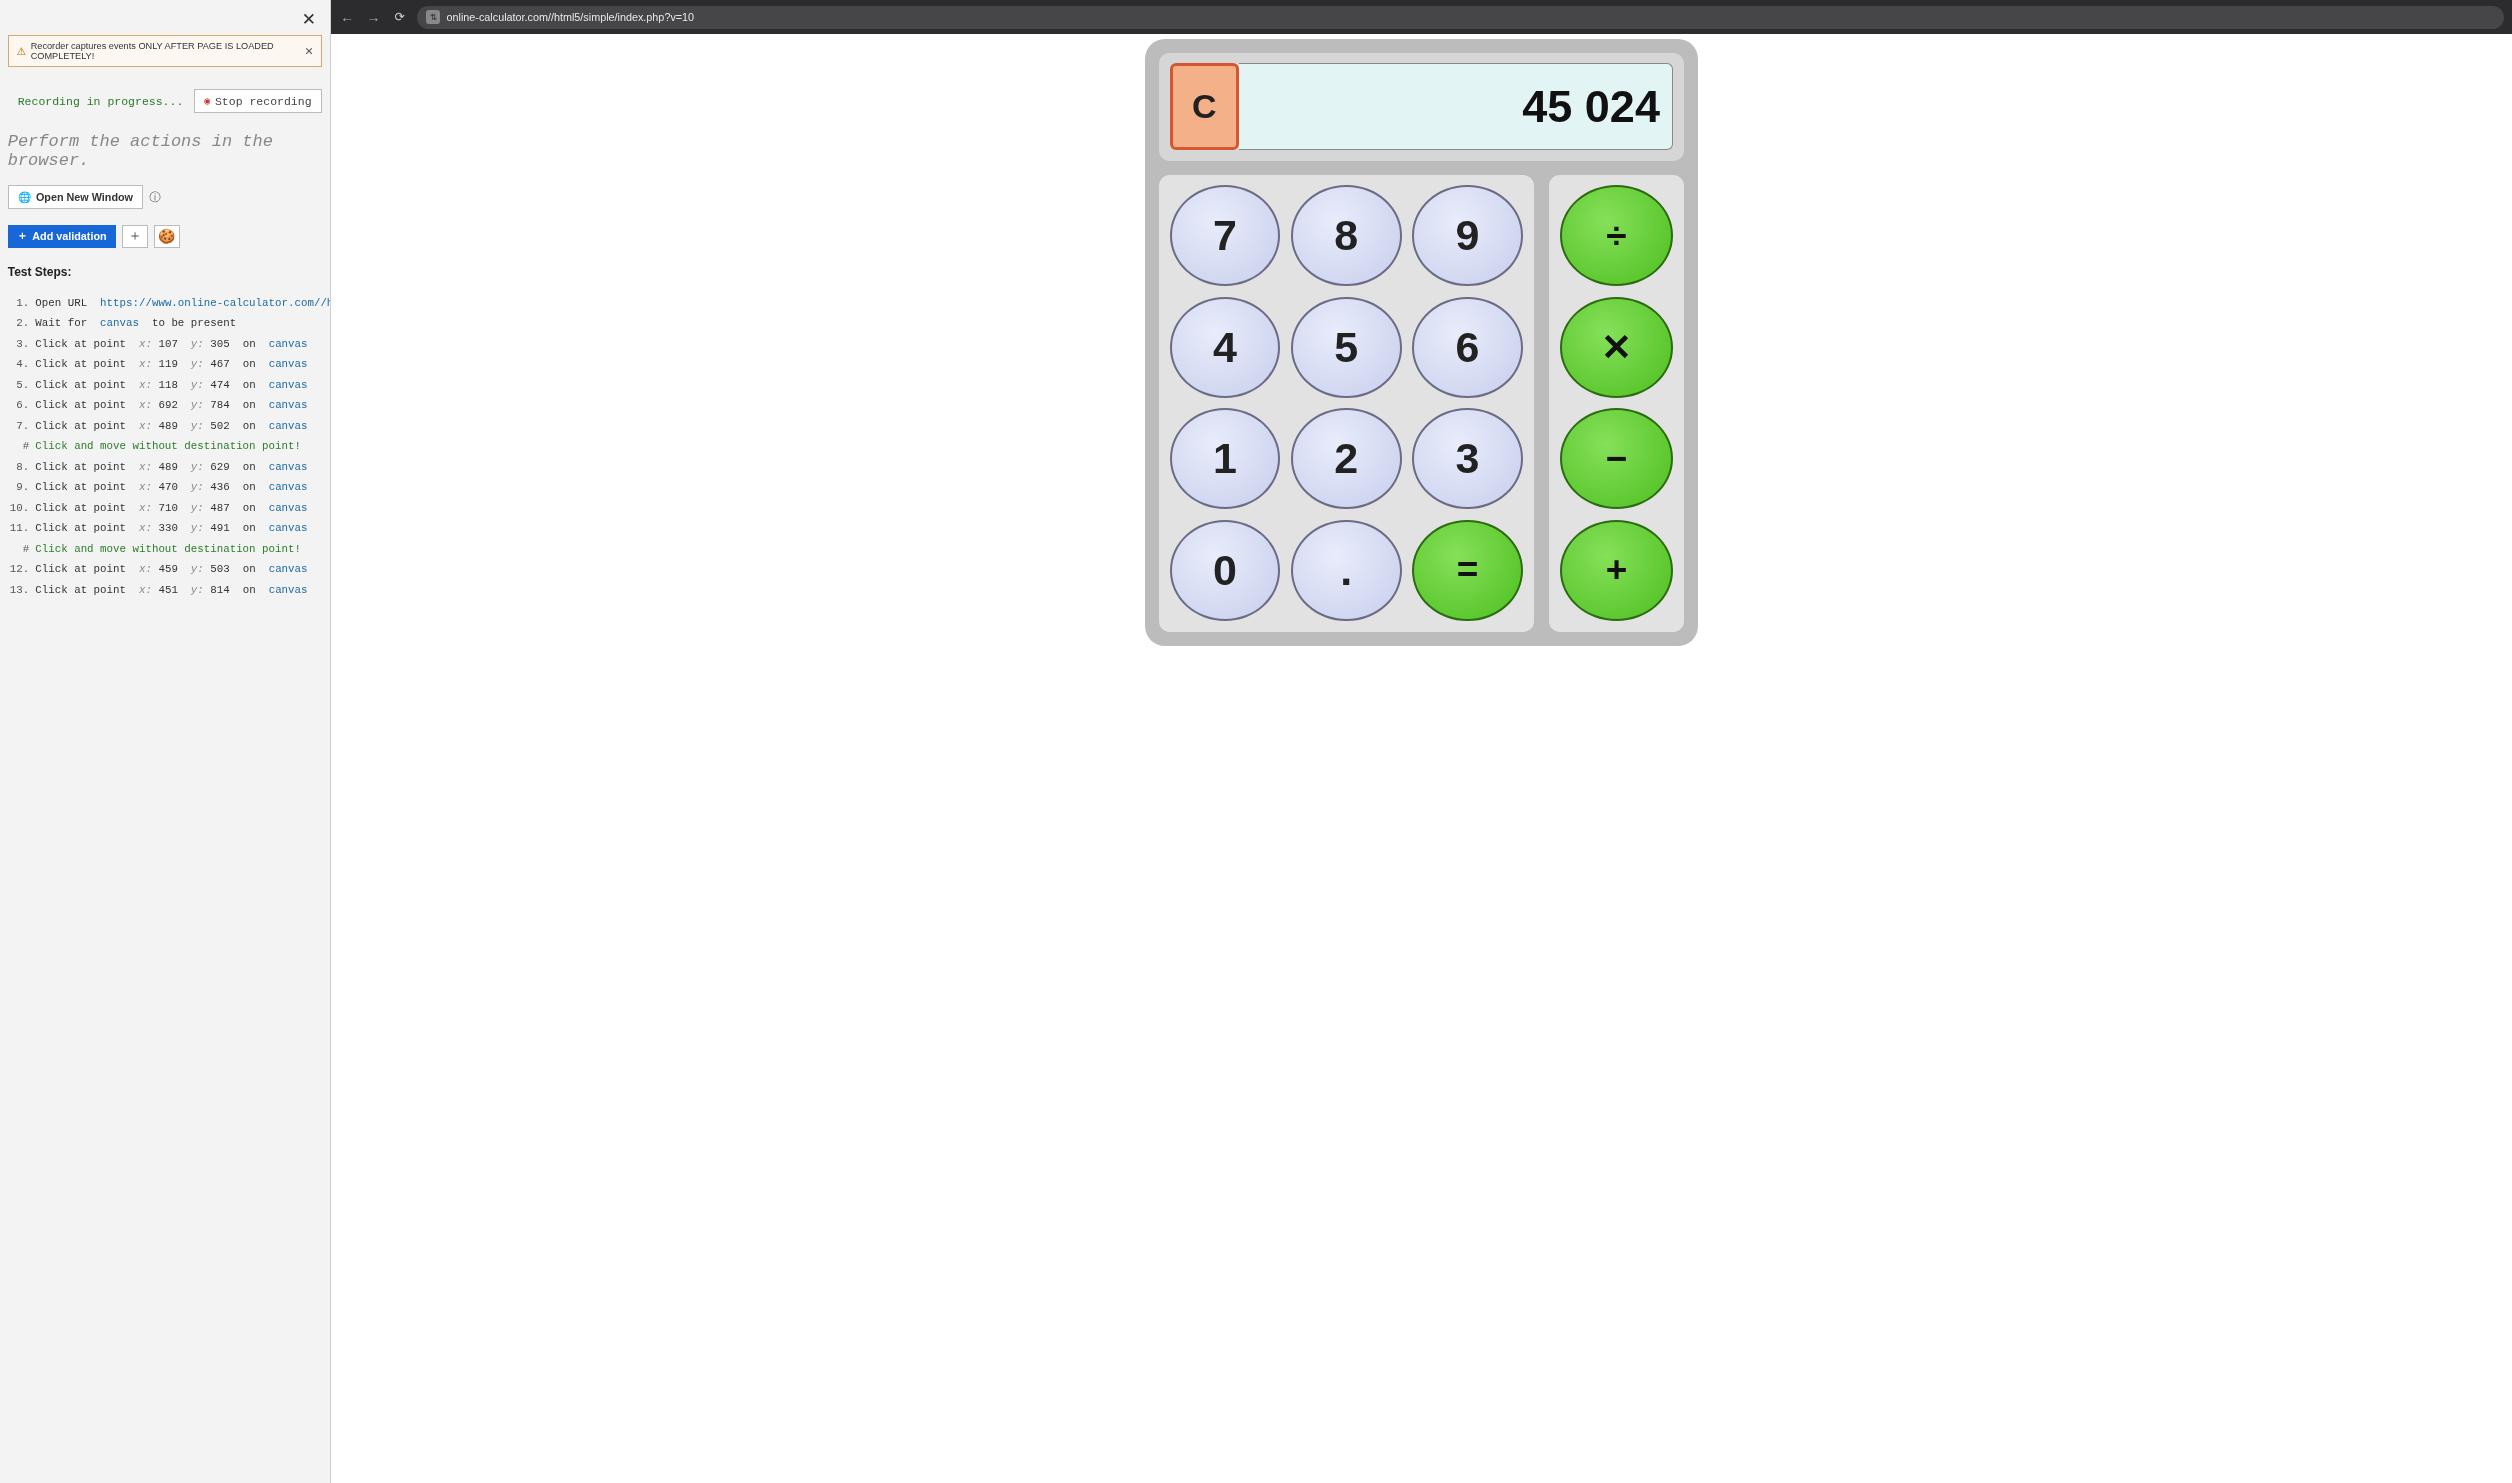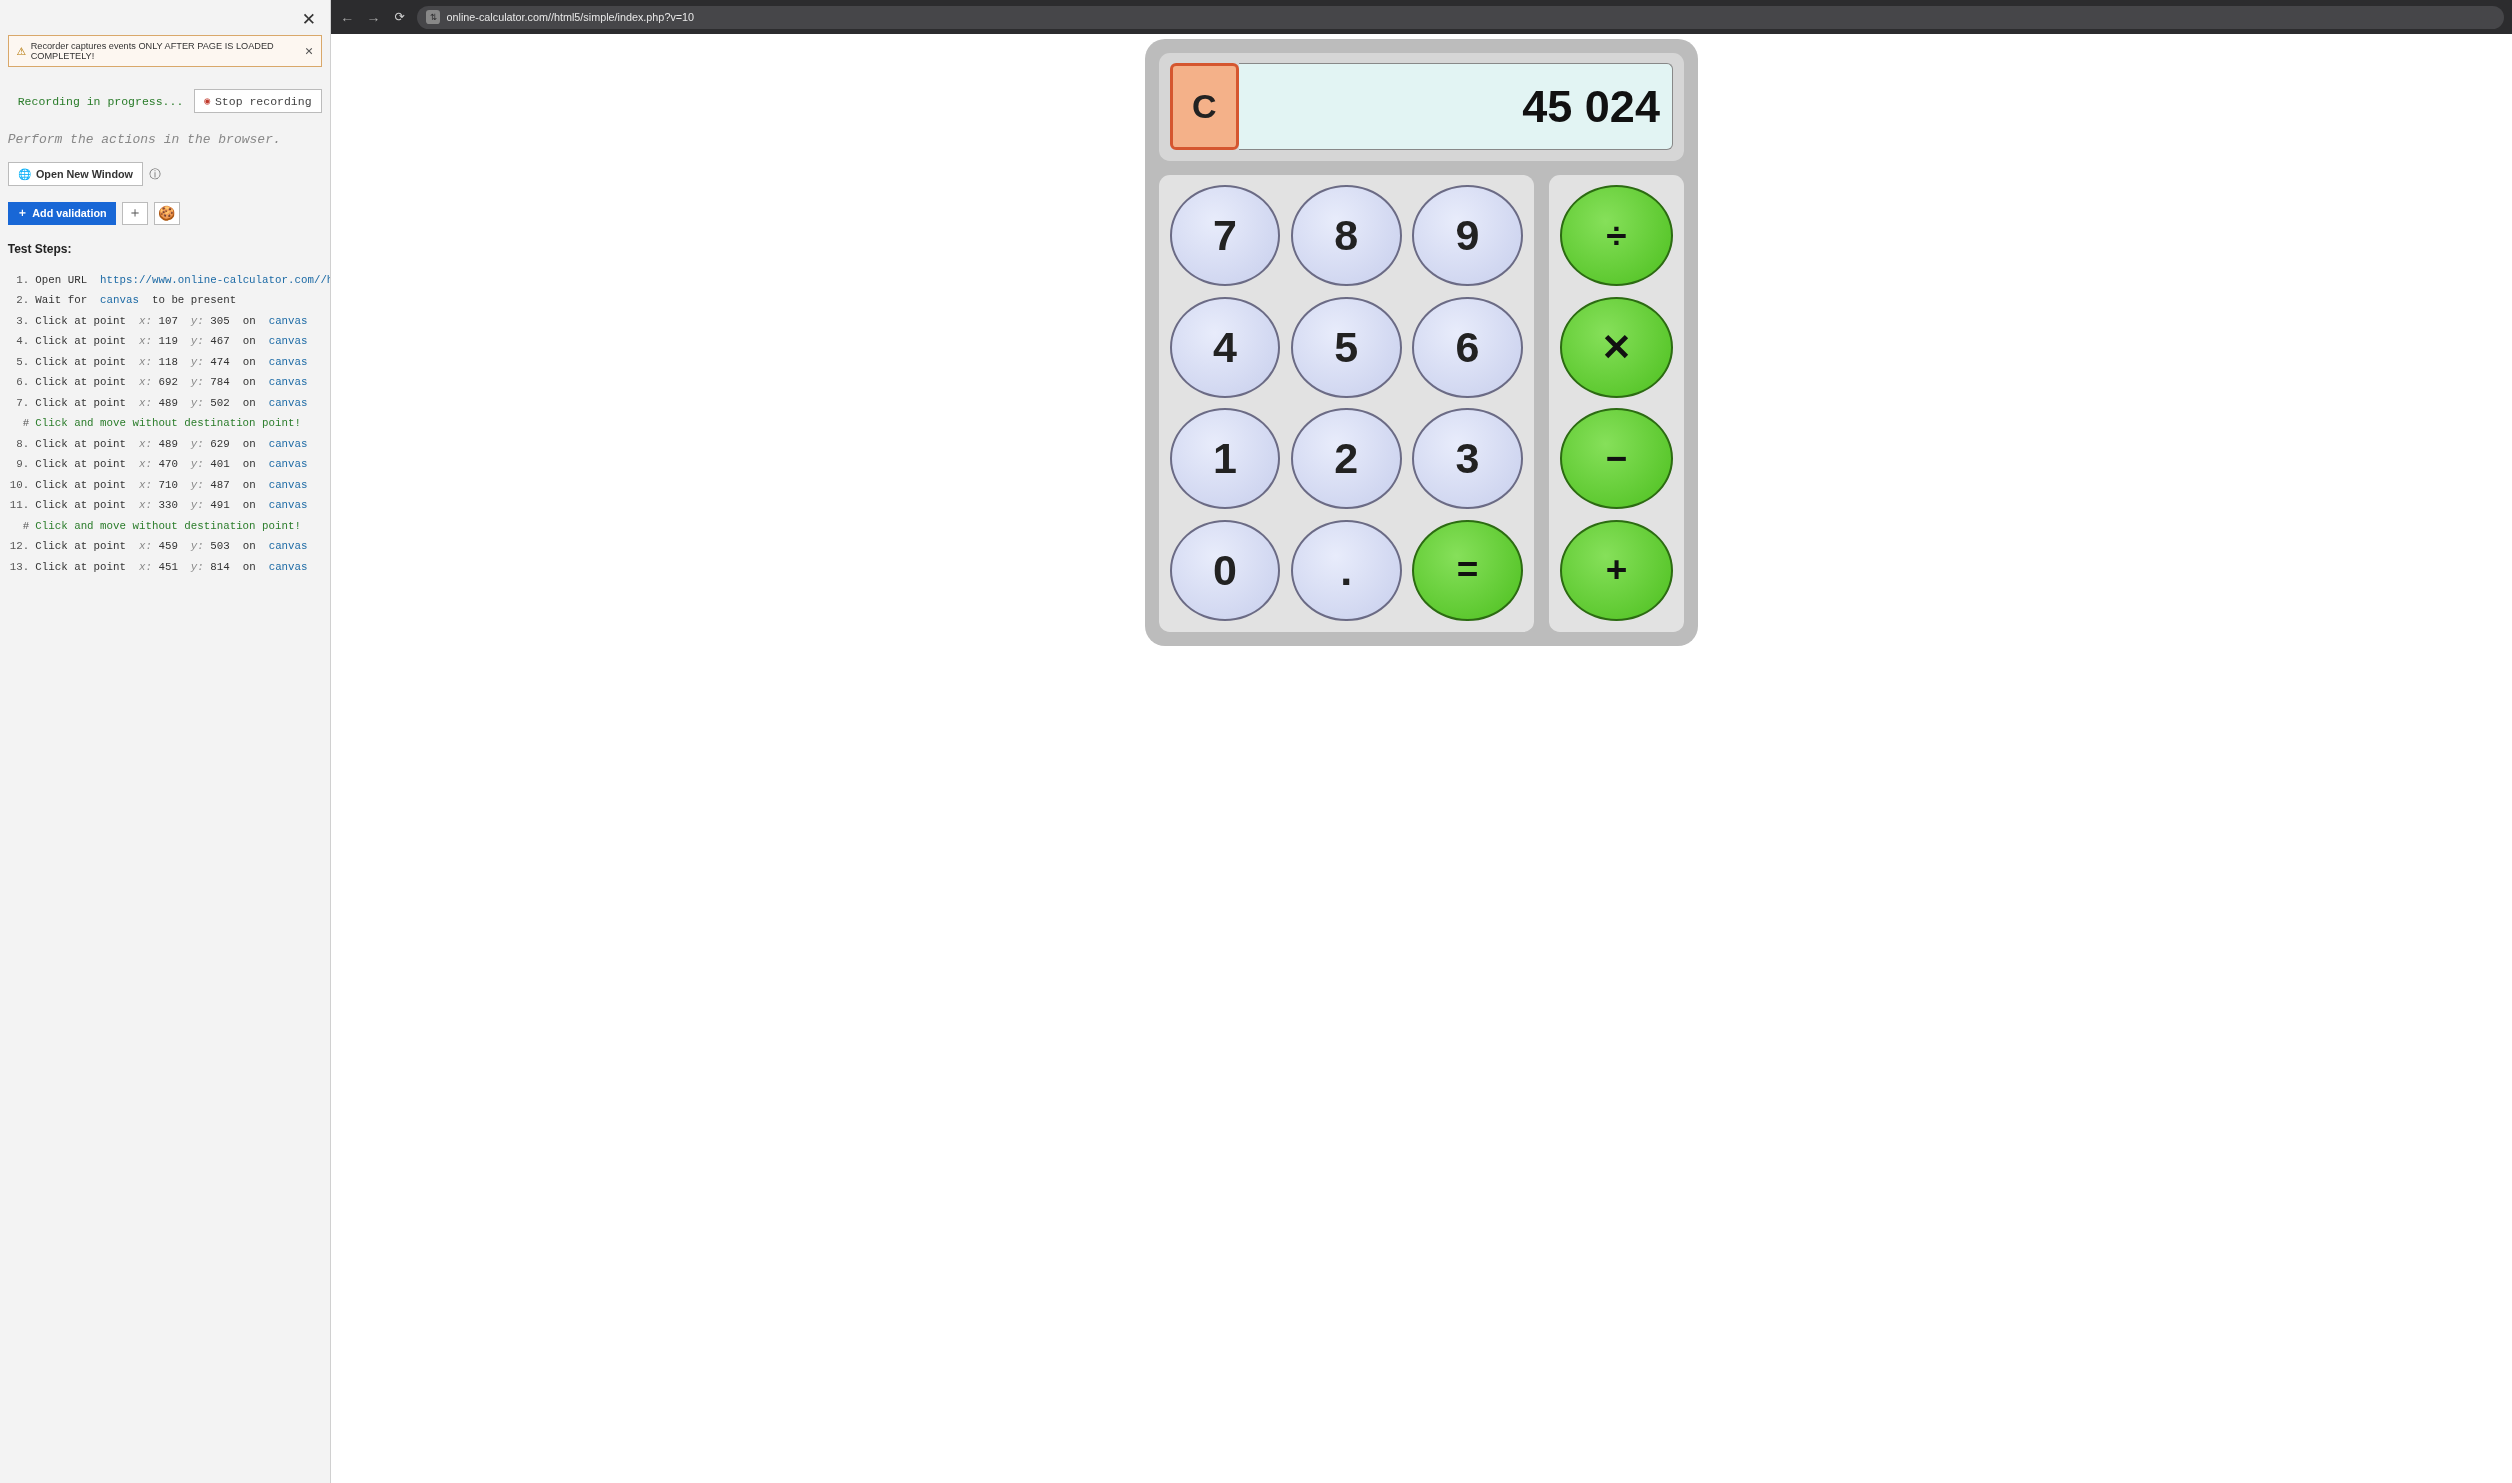--- a/index.html
+++ b/index.html
@@ -76,21 +76,21 @@
     align-items: center;
     gap: 4.6px;
   }
   .stop-btn .rec-dot {
     color: #c0392b;
     font-size: 10px;
   }
 
   .instruction {
     font-family: "Courier New", monospace;
-    font-size: 13px;
+    font-size: 17px;
     color: #888;
     font-style: italic;
     margin-top: 18.4px;
   }
 
   .btn-row {
     display: flex;
     align-items: center;
     gap: 6.1px;
     margin-top: 15.4px;
@@ -401,21 +401,21 @@
       <div class="step-row">
         <span class="step-num">#</span>
         <span class="comment-row">Click and move without destination point!</span>
       </div>
       <div class="step-row">
         <span class="step-num">8.</span>
         <span><span class="step-action">Click at point</span>&nbsp;&nbsp;<span class="step-coord-label">x:</span> <span class="step-coord-val">489</span>&nbsp;&nbsp;<span class="step-coord-label">y:</span> <span class="step-coord-val">629</span>&nbsp;&nbsp;<span class="step-on">on</span>&nbsp;&nbsp;<span class="step-sel">canvas</span></span>
       </div>
       <div class="step-row">
         <span class="step-num">9.</span>
-        <span><span class="step-action">Click at point</span>&nbsp;&nbsp;<span class="step-coord-label">x:</span> <span class="step-coord-val">470</span>&nbsp;&nbsp;<span class="step-coord-label">y:</span> <span class="step-coord-val">401</span>&nbsp;&nbsp;<span class="step-on">on</span>&nbsp;&nbsp;<span class="step-sel">canvas</span></span>
+        <span><span class="step-action">Click at point</span>&nbsp;&nbsp;<span class="step-coord-label">x:</span> <span class="step-coord-val">470</span>&nbsp;&nbsp;<span class="step-coord-label">y:</span> <span class="step-coord-val">436</span>&nbsp;&nbsp;<span class="step-on">on</span>&nbsp;&nbsp;<span class="step-sel">canvas</span></span>
       </div>
       <div class="step-row">
         <span class="step-num">10.</span>
         <span><span class="step-action">Click at point</span>&nbsp;&nbsp;<span class="step-coord-label">x:</span> <span class="step-coord-val">710</span>&nbsp;&nbsp;<span class="step-coord-label">y:</span> <span class="step-coord-val">487</span>&nbsp;&nbsp;<span class="step-on">on</span>&nbsp;&nbsp;<span class="step-sel">canvas</span></span>
       </div>
       <div class="step-row">
         <span class="step-num">11.</span>
         <span><span class="step-action">Click at point</span>&nbsp;&nbsp;<span class="step-coord-label">x:</span> <span class="step-coord-val">330</span>&nbsp;&nbsp;<span class="step-coord-label">y:</span> <span class="step-coord-val">491</span>&nbsp;&nbsp;<span class="step-on">on</span>&nbsp;&nbsp;<span class="step-sel">canvas</span></span>
       </div>
       <div class="step-row">

